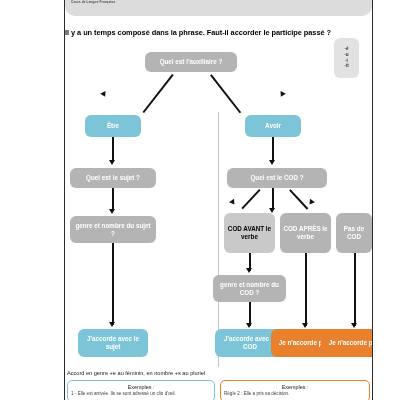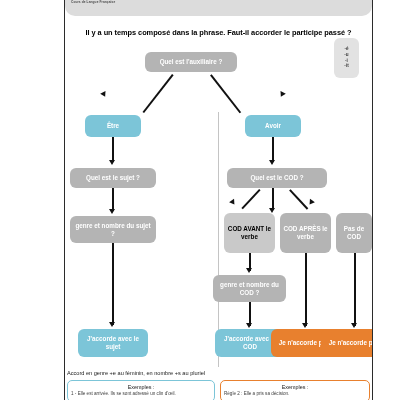--- a/index.html
+++ b/index.html
@@ -50,21 +50,20 @@
     letter-spacing: 0.1px;
     white-space: nowrap;
   }
 
   
   #question-line {
     position: absolute;
     left: 0;
     top: 28px;
     width: 100%;
-    text-align: center;
     font-size: 7.4px;
     font-weight: bold;
     color: #000000;
     letter-spacing: -0.05px;
   }
 
   
   #endings-badge {
     position: absolute;
     left: 269px;

